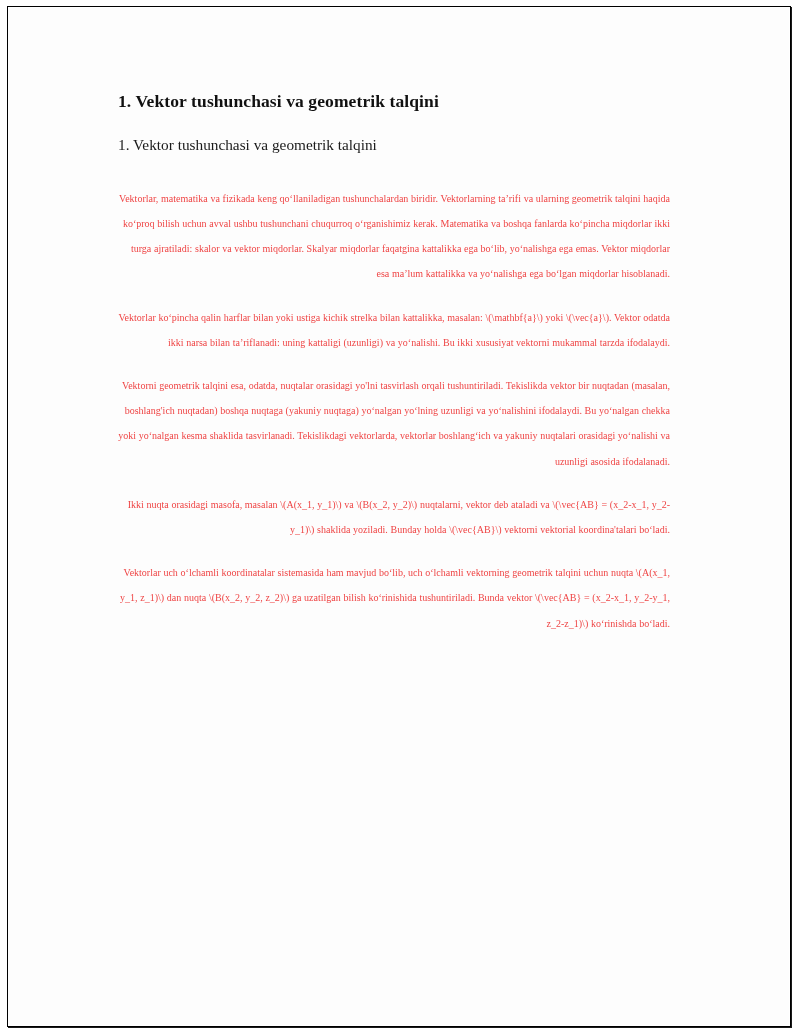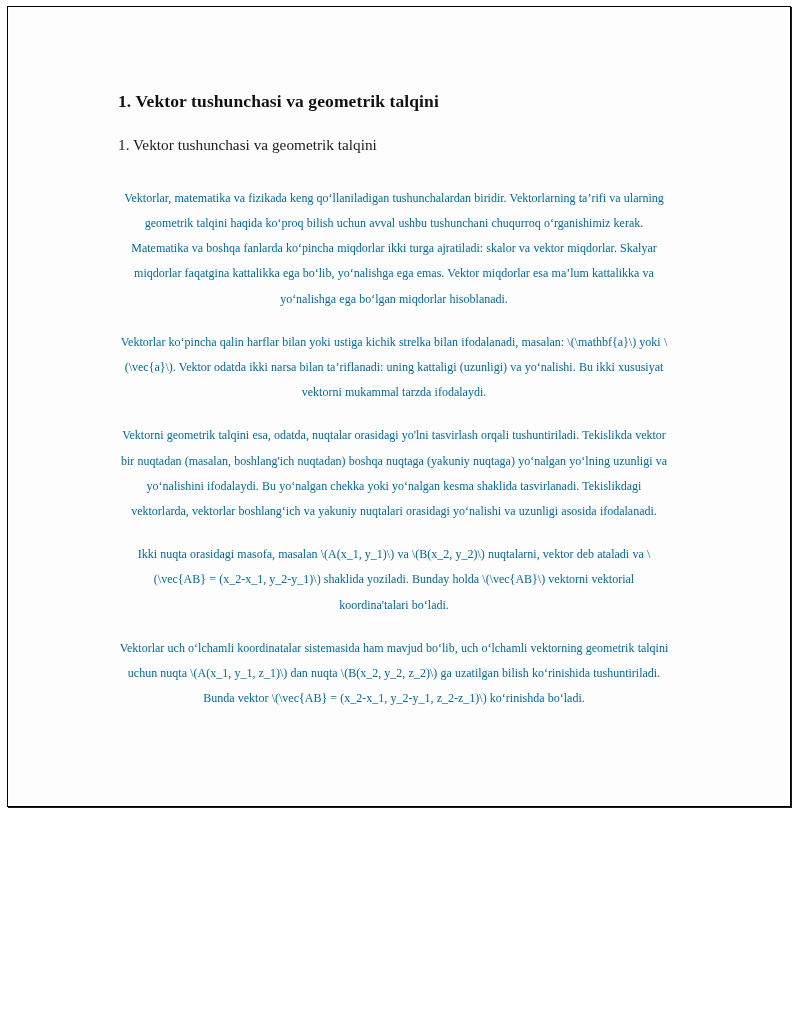--- a/index.html
+++ b/index.html
@@ -11,21 +11,21 @@
     width: 800px;
     height: 1035px;
     font-family: "Liberation Serif", "DejaVu Serif", serif;
     overflow: hidden;
   }
   .page-frame {
     position: absolute;
     left: 7px;
     top: 6px;
     width: 784px;
-    height: 801px;
+    height: 1021px;
     background: #ffffff;
     border: 1px solid #000000;
     box-sizing: border-box;
     box-shadow: 1px 1px 0 0 #1a1a1a;
   }
   .page-inner {
     position: absolute;
     left: 1px;
     top: 1px;
     right: 1px;
@@ -48,46 +48,46 @@
     letter-spacing: 0.1px;
   }
   .doc-subheading {
     font-size: 15.3px;
     font-weight: normal;
     color: #1a1a1a;
     line-height: 1.45;
     margin: 0 0 30px 0;
   }
   .doc-paragraph {
-    font-size: 12px;
+    font-size: 10px;
     font-weight: normal;
-    color: #0369a1;
+    color: #ef4444;
     line-height: 25.2px;
     margin: 0 0 18px 0;
-    text-align: center;
+    text-align: right;
     word-spacing: 0.2px;
   }
   .doc-paragraph:last-child {
     margin-bottom: 0;
   }
 </style>
 </head>
 <body>
 
 <div class="page-frame">
   <div class="page-inner">
     <div class="doc-body">
 
       <h1 class="doc-heading">1. Vektor tushunchasi va geometrik talqini</h1>
 
       <p class="doc-subheading">1. Vektor tushunchasi va geometrik talqini</p>
 
       <p class="doc-paragraph">Vektorlar, matematika va fizikada keng qoʻllaniladigan tushunchalardan biridir. Vektorlarning ta’rifi va ularning geometrik talqini haqida koʻproq bilish uchun avval ushbu tushunchani chuqurroq oʻrganishimiz kerak. Matematika va boshqa fanlarda koʻpincha miqdorlar ikki turga ajratiladi: skalor va vektor miqdorlar. Skalyar miqdorlar faqatgina kattalikka ega boʻlib, yoʻnalishga ega emas. Vektor miqdorlar esa ma’lum kattalikka va yoʻnalishga ega boʻlgan miqdorlar hisoblanadi.</p>
 
-      <p class="doc-paragraph">Vektorlar koʻpincha qalin harflar bilan yoki ustiga kichik strelka bilan ifodalanadi, masalan: \(\mathbf{a}\) yoki \(\vec{a}\). Vektor odatda ikki narsa bilan ta’riflanadi: uning kattaligi (uzunligi) va yoʻnalishi. Bu ikki xususiyat vektorni mukammal tarzda ifodalaydi.</p>
+      <p class="doc-paragraph">Vektorlar koʻpincha qalin harflar bilan yoki ustiga kichik strelka bilan kattalikka, masalan: \(\mathbf{a}\) yoki \(\vec{a}\). Vektor odatda ikki narsa bilan ta’riflanadi: uning kattaligi (uzunligi) va yoʻnalishi. Bu ikki xususiyat vektorni mukammal tarzda ifodalaydi.</p>
 
       <p class="doc-paragraph">Vektorni geometrik talqini esa, odatda, nuqtalar orasidagi yo'lni tasvirlash orqali tushuntiriladi. Tekislikda vektor bir nuqtadan (masalan, boshlang'ich nuqtadan) boshqa nuqtaga (yakuniy nuqtaga) yoʻnalgan yoʻlning uzunligi va yoʻnalishini ifodalaydi. Bu yoʻnalgan chekka yoki yoʻnalgan kesma shaklida tasvirlanadi. Tekislikdagi vektorlarda, vektorlar boshlangʻich va yakuniy nuqtalari orasidagi yoʻnalishi va uzunligi asosida ifodalanadi.</p>
 
       <p class="doc-paragraph">Ikki nuqta orasidagi masofa, masalan \(A(x_1, y_1)\) va \(B(x_2, y_2)\) nuqtalarni, vektor deb ataladi va \(\vec{AB} = (x_2-x_1, y_2-y_1)\) shaklida yoziladi. Bunday holda \(\vec{AB}\) vektorni vektorial koordina'talari boʻladi.</p>
 
       <p class="doc-paragraph">Vektorlar uch oʻlchamli koordinatalar sistemasida ham mavjud boʻlib, uch oʻlchamli vektorning geometrik talqini uchun nuqta \(A(x_1, y_1, z_1)\) dan nuqta \(B(x_2, y_2, z_2)\) ga uzatilgan bilish koʻrinishida tushuntiriladi. Bunda vektor \(\vec{AB} = (x_2-x_1, y_2-y_1, z_2-z_1)\) koʻrinishda boʻladi.</p>
 
     </div>
   </div>
 </div>

